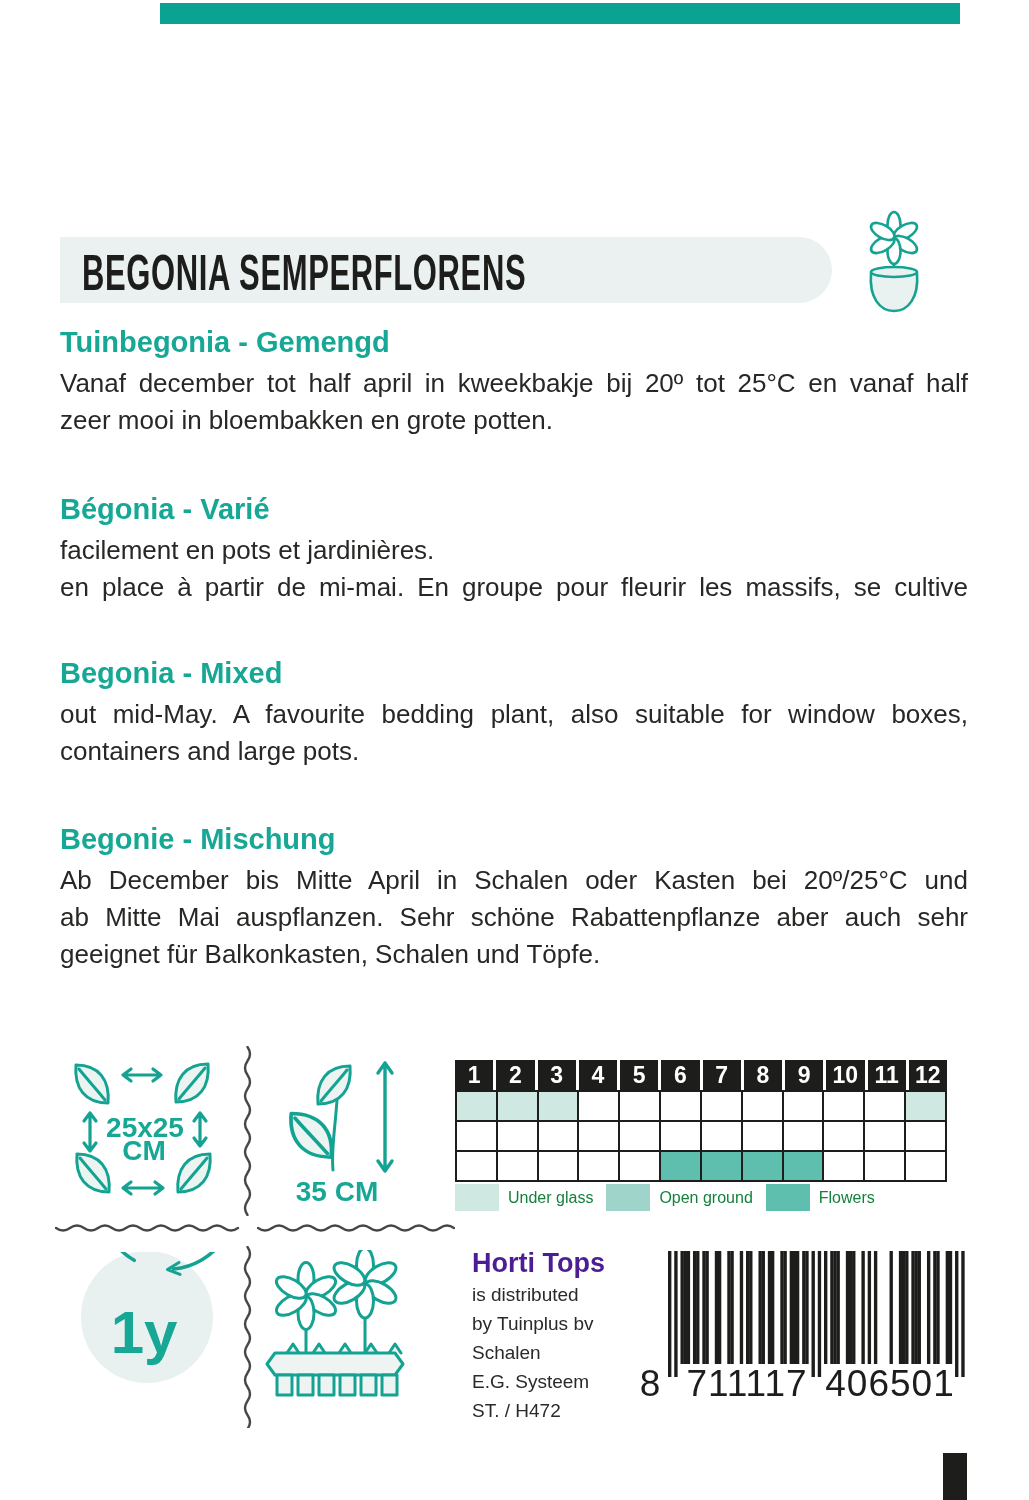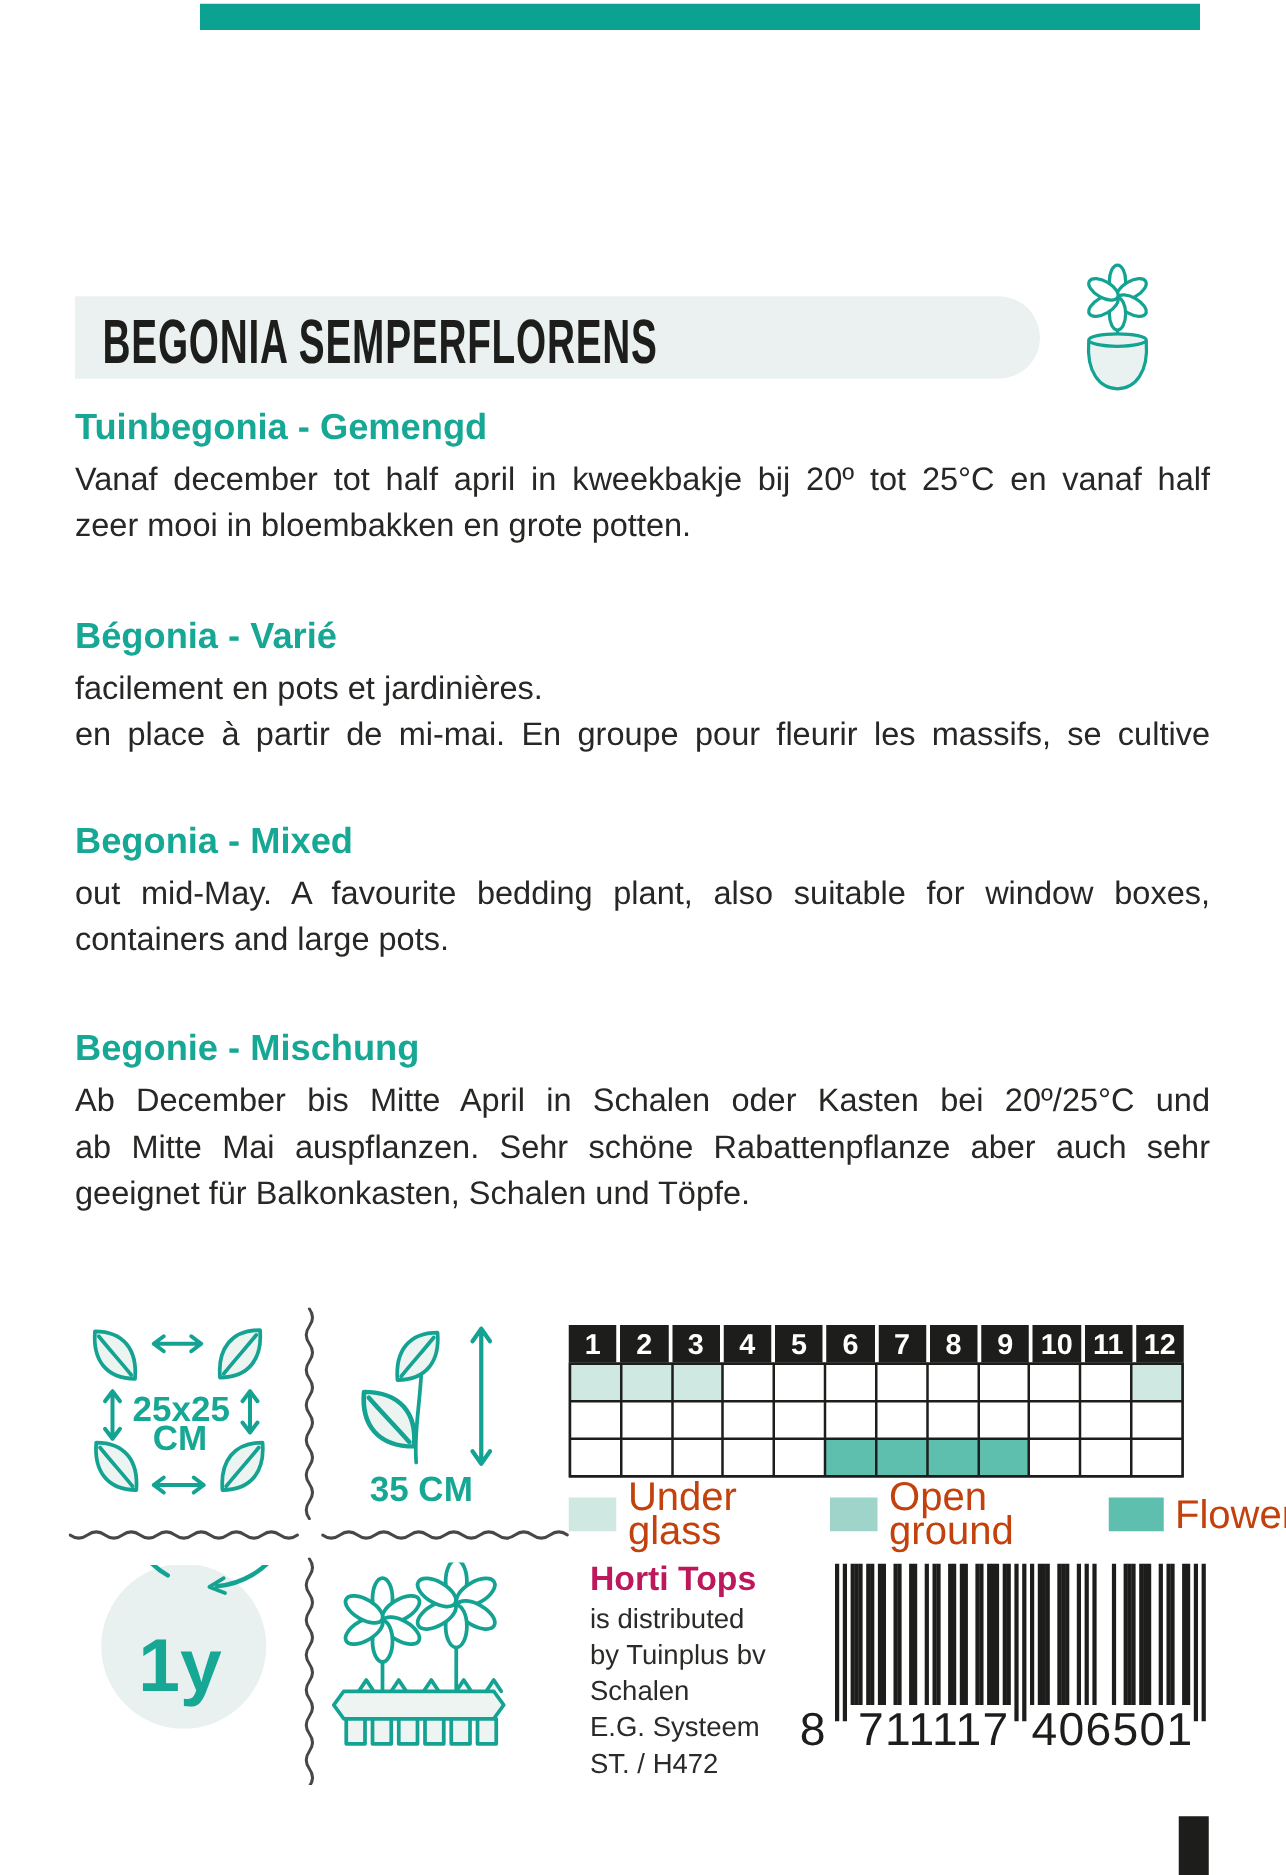--- a/index.html
+++ b/index.html
@@ -28,25 +28,25 @@
   
   .cal{position:absolute;left:455px;top:1060px;width:492px;}
   .cal-head{display:grid;grid-template-columns:repeat(12,1fr);gap:3px;height:30px;background:#fff;}
   .cal-head .mcell{background:#1d1d1b;color:#fff;display:flex;align-items:center;justify-content:center;font-weight:bold;font-size:23px;}
   .cal-body{display:grid;grid-template-columns:repeat(12,1fr);grid-auto-rows:28px;gap:2px;background:#1d1d1b;border:2px solid #1d1d1b;}
   .cal-body .ccell{background:#ffffff;}
   
   .legend{position:absolute;left:455px;top:1184px;display:flex;align-items:center;}
   .lg-item{display:flex;align-items:center;margin-right:13px;}
   .lg-swatch{width:44px;height:27px;display:inline-block;margin-right:9px;}
-  .lg-label{font-size:32px;color:#c2410c;line-height:27px;}
+  .lg-label{font-size:16px;color:#15803d;line-height:27px;}
   
   .dist{position:absolute;left:472px;top:1248px;width:170px;color:#2a2a28;}
-  .dist .dname{font-size:27px;font-weight:bold;line-height:30px;margin-bottom:2px;color:#be185d;}
-  .dist .dline{font-size:22px;line-height:29px;}
+  .dist .dname{font-size:27px;font-weight:bold;line-height:30px;margin-bottom:2px;color:#4c1d95;}
+  .dist .dline{font-size:19px;line-height:29px;}
   
   .barcode{position:absolute;left:634px;top:1250px;}
   .bc-digit{font-size:37px;fill:#1d1d1b;}
   
   .corner-mark{position:absolute;left:943px;top:1453px;width:24px;height:47px;background:#1d1d1b;}
   .squiggle{stroke:#474745;stroke-width:2.4;fill:none;stroke-linecap:round;}
 </style>
 </head>
 <body>
 

